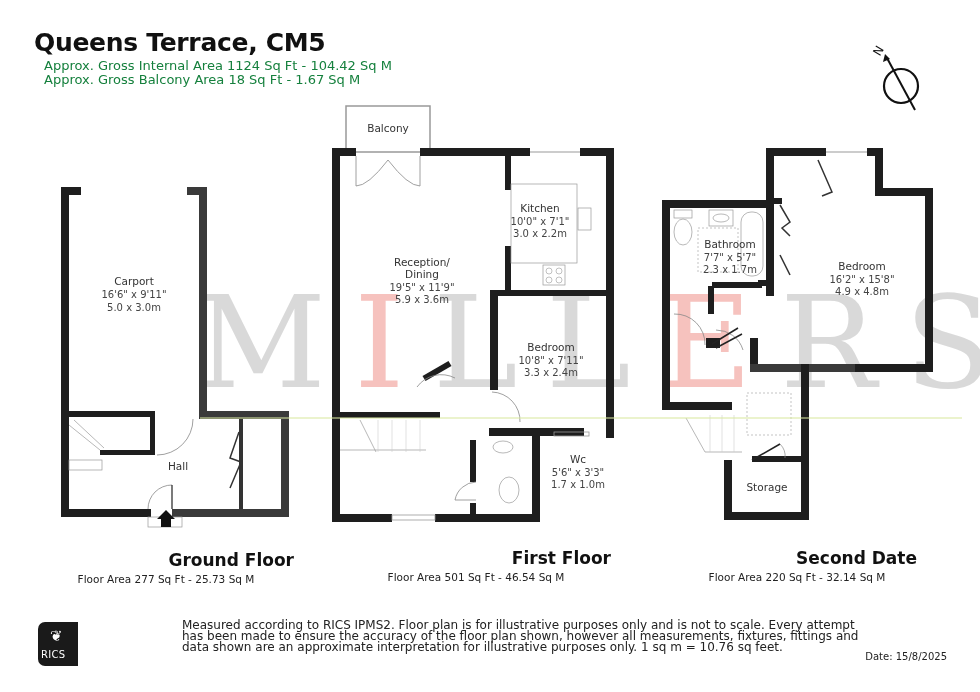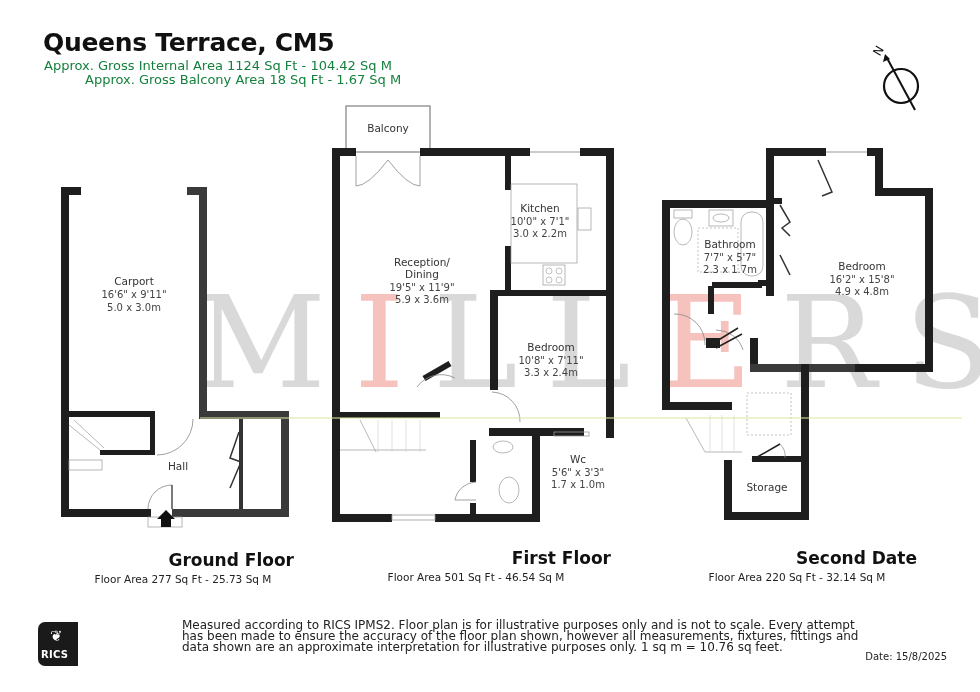--- a/index.html
+++ b/index.html
@@ -1,31 +1,31 @@
 <!DOCTYPE html>
 <html><head>
 <meta charset="utf-8">
 <style>
   html, body { margin: 0; padding: 0; background: #ffffff; }
   body { width: 980px; height: 692px; position: relative; overflow: hidden; font-family: "DejaVu Sans", sans-serif; color: #222; }
-  .title { position: absolute; left: 34px; top: 28px; font-size: 25px; font-weight: bold; color: #111; letter-spacing: -0.3px; margin-left: 9px; }
+  .title { position: absolute; left: 34px; top: 28px; font-size: 25px; font-weight: bold; color: #111; letter-spacing: -0.3px; }
   .subtitle { position: absolute; left: 44px; font-size: 13px; color: #15803d; }
   .sub1 { top: 58px; }
-  .sub2 { top: 72px; margin-left: 41px; }
+  .sub2 { top: 72px; }
   svg.plan { position: absolute; left: 0; top: 0; }
   .room-label { font-family: "DejaVu Sans", sans-serif; font-size: 10.5px; fill: #333; }
   .room-dim { font-family: "DejaVu Sans", sans-serif; font-size: 10px; fill: #444; }
   .floor-title { position: absolute; font-size: 17px; font-weight: bold; color: #111; text-align: right; width: 240px; }
   .floor-area { position: absolute; font-size: 10.5px; color: #222; text-align: center; width: 240px; }
   .disclaimer { position: absolute; left: 182px; top: 620px; width: 680px; font-size: 12px; line-height: 11px; color: #222; }
   .date { position: absolute; right: 33px; top: 651px; font-size: 10px; color: #222; }
   .rics { position: absolute; left: 38px; top: 622px; width: 130px; height: 44px; }
   .rics-left { position: absolute; left: 0; top: 0; width: 40px; height: 44px; background: #1a1a1a; color: #fff; border-radius: 7px 0 0 7px; }
   .rics-emblem { position: absolute; left: 12px; top: 5px; font-size: 15px; color: #fff; }
-  .rics-word { position: absolute; left: 3px; top: 27px; font-size: 10px; font-weight: bold; color: #fff; letter-spacing: 0.3px; }
+  .rics-word { position: absolute; left: 3px; top: 27px; font-size: 10px; font-weight: normal; color: #fff; letter-spacing: 0.3px; }
   .rics-right { position: absolute; left: 41px; top: 0; width: 86px; height: 42px; border: 1.3px solid #1a1a1a; border-radius: 0 0 9px 0; }
   .rics-text { position: absolute; left: 6px; top: 2px; font-size: 11px; font-weight: bold; line-height: 12.5px; color: #111; }
   .watermark { position: absolute; left: 195px; top: 268px; font-family: "DejaVu Serif", serif; font-size: 128px; letter-spacing: 28px; color: rgba(120,120,120,0.28); pointer-events: none; }
   .watermark .accent { color: rgba(230,80,70,0.35); }
 </style>
 </head>
 <body>
 
 <div class="title">Queens Terrace, CM5</div>
 <div class="subtitle sub1">Approx. Gross Internal Area 1124 Sq Ft - 104.42 Sq M</div>
@@ -184,21 +184,21 @@
     <text x="730" y="261" text-anchor="middle" class="room-dim">7'7" x 5'7"</text>
     <text x="730" y="273" text-anchor="middle" class="room-dim">2.3 x 1.7m</text>
     <text x="862" y="270" text-anchor="middle" class="room-label">Bedroom</text>
     <text x="862" y="283" text-anchor="middle" class="room-dim">16'2" x 15'8"</text>
     <text x="862" y="295" text-anchor="middle" class="room-dim">4.9 x 4.8m</text>
     <text x="767" y="491" text-anchor="middle" class="room-label">Storage</text>
   </g>
 </svg>
 
 <div class="floor-title" style="left:54px; top:550px;">Ground Floor</div>
-<div class="floor-area" style="left:63px; top:573px;">Floor Area 277 Sq Ft - 25.73 Sq M</div>
+<div class="floor-area" style="left:46px; top:573px;">Floor Area 277 Sq Ft - 25.73 Sq M</div>
 <div class="floor-title" style="left:371px; top:548px;">First Floor</div>
 <div class="floor-area" style="left:356px; top:571px;">Floor Area 501 Sq Ft - 46.54 Sq M</div>
 <div class="floor-title" style="left:677px; top:548px;">Second Date</div>
 <div class="floor-area" style="left:677px; top:571px;">Floor Area 220 Sq Ft - 32.14 Sq M</div>
 
 <div class="rics">
   <div class="rics-left">
     <span class="rics-emblem">❦</span>
     <span class="rics-word">RICS</span>
   </div>

